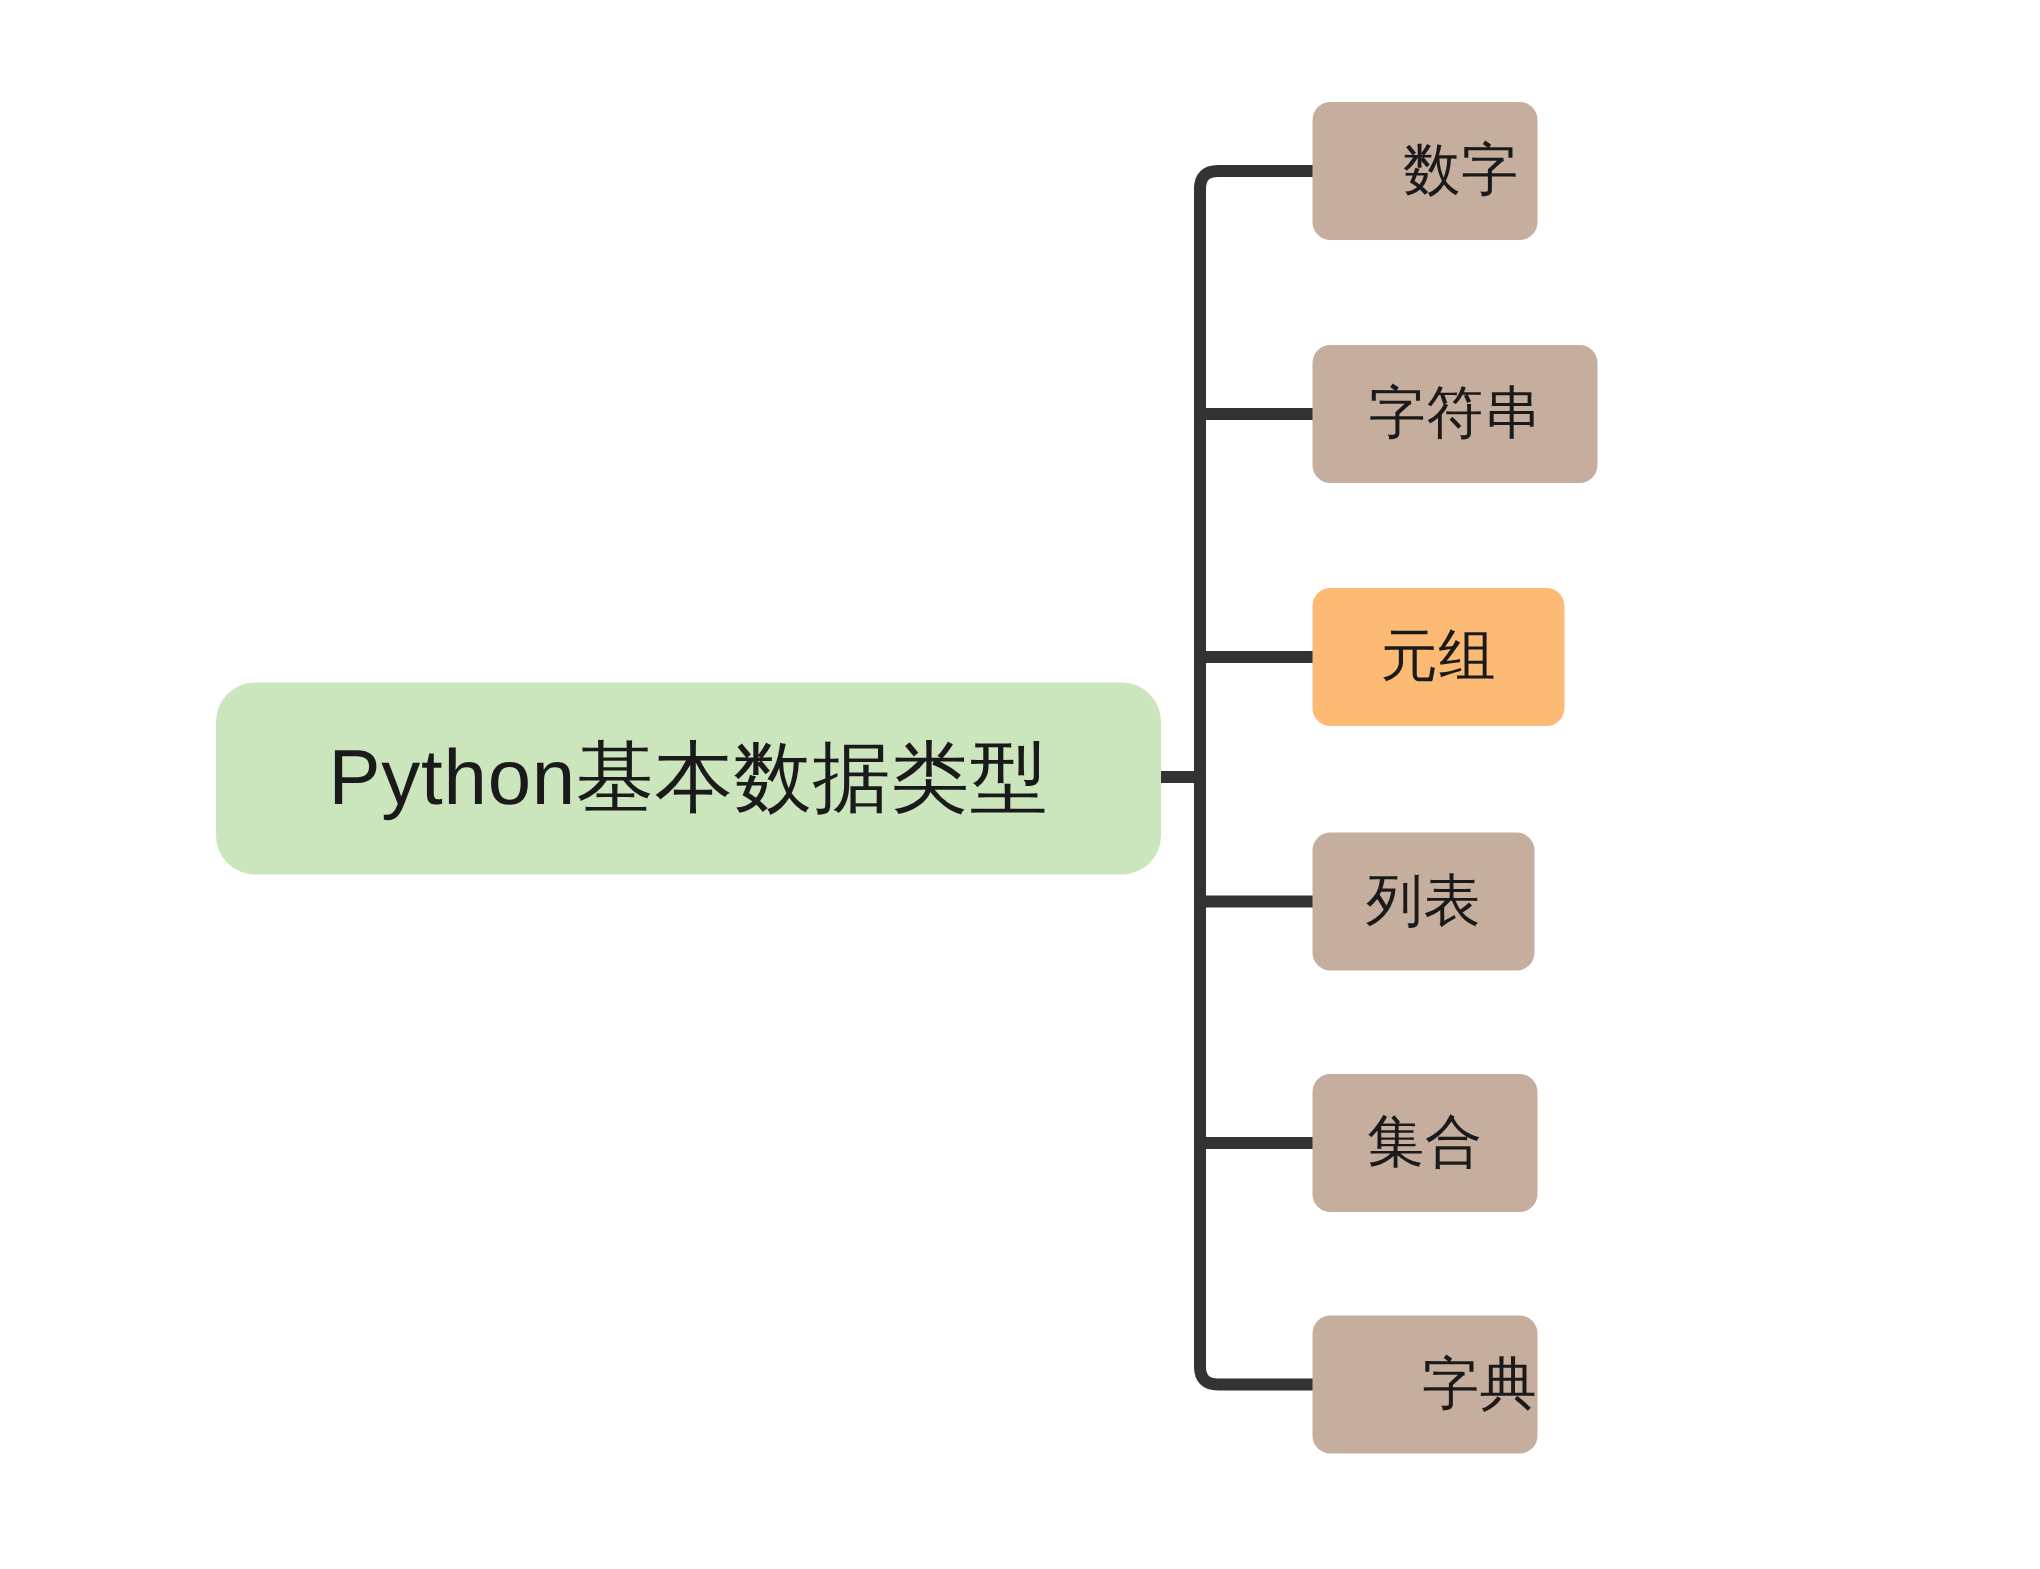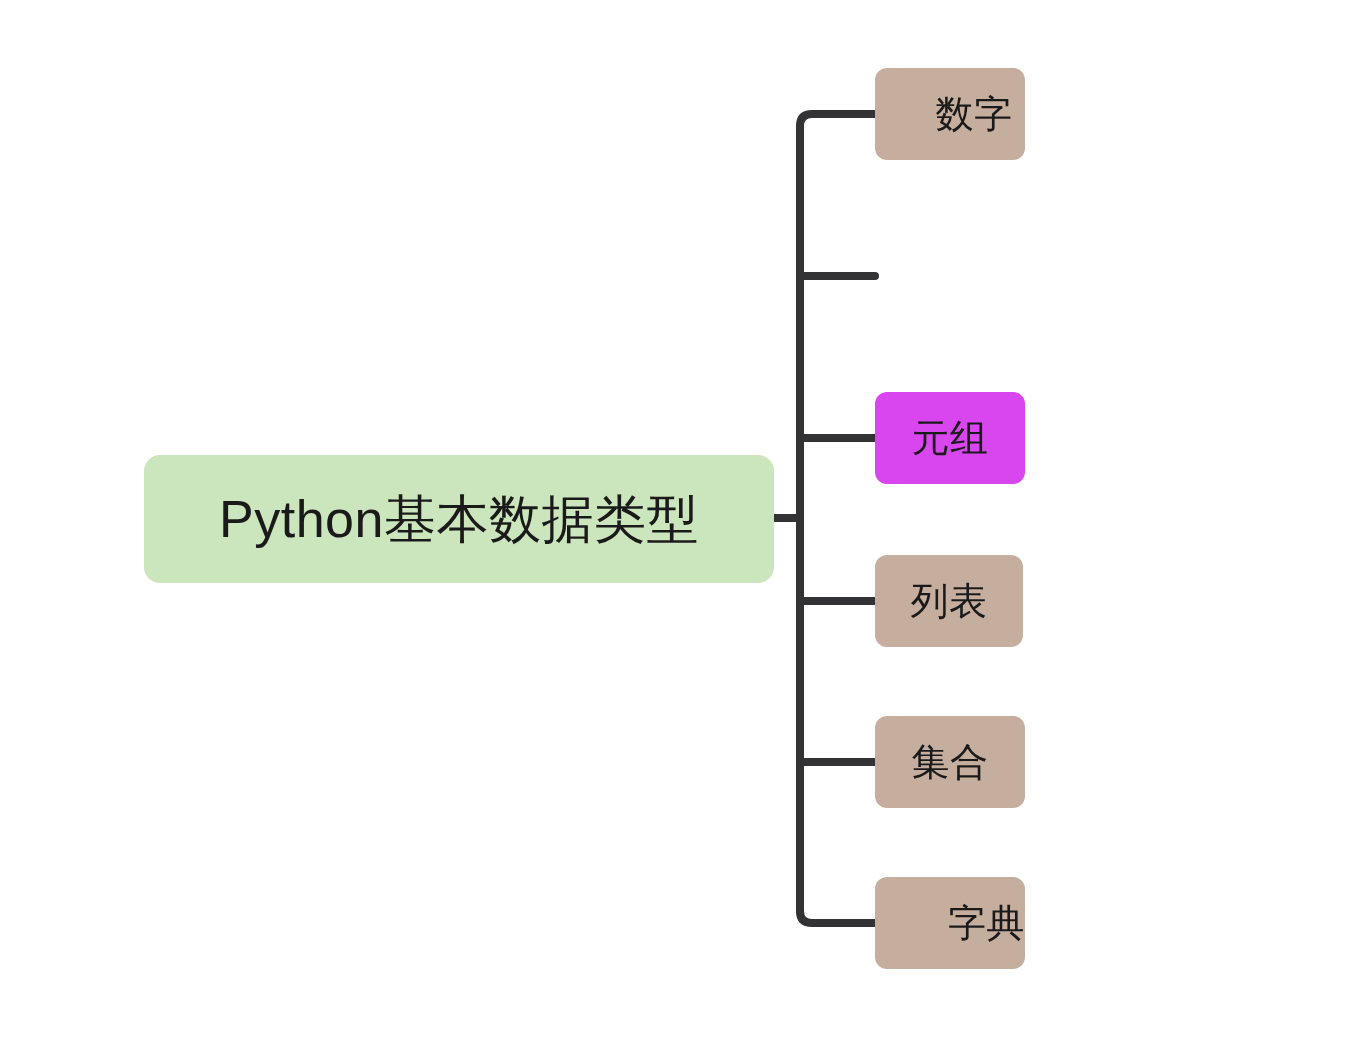--- a/index.html
+++ b/index.html
@@ -36,21 +36,21 @@
     white-space: nowrap;
     letter-spacing: 0.5px;
   }
   .root-node {
     left: 144px;
     top: 455px;
     width: 630px;
     height: 128px;
     background: #cbe5bc;
     font-size: 52px;
-    border-radius: 16px;
+    border-radius: 26px;
   }
   .child-node {
     height: 92px;
     background: #c6ae9e;
     font-size: 38px;
   }
   .child-label, .root-label {
     display: block;
     line-height: 1;
   }
@@ -72,22 +72,25 @@
     </svg>
 
   <div class="node root-node" style="left: 144px; top: 455px; width: 630px; height: 128px; background: rgb(203, 229, 188); color: rgb(26, 26, 26); font-size: 52px;">
     <span class="root-label">Python基本数据类型</span>
   </div>
 
   <div class="node child-node" style="left: 875px; top: 68px; width: 150px; height: 92px; background: rgb(198, 174, 158); color: rgb(26, 26, 26); font-size: 38px; padding-left: 48px;">
     <span class="child-label">数字</span>
   </div>
 
+  <div class="node child-node" style="left: 875px; top: 230px; width: 190px; height: 92px; background: rgb(198, 174, 158); color: rgb(26, 26, 26); font-size: 38px;">
+    <span class="child-label">字符串</span>
+  </div>
 
-  <div class="node child-node" style="left: 875px; top: 392px; width: 150px; height: 92px; background: #d946ef; color: rgb(26, 26, 26); font-size: 38px;">
+  <div class="node child-node" style="left: 875px; top: 392px; width: 168px; height: 92px; background: #fdba74; color: rgb(26, 26, 26); font-size: 38px;">
     <span class="child-label">元组</span>
   </div>
 
   <div class="node child-node" style="left: 875px; top: 555px; width: 148px; height: 92px; background: rgb(198, 174, 158); color: rgb(26, 26, 26); font-size: 38px;">
     <span class="child-label">列表</span>
   </div>
 
   <div class="node child-node" style="left: 875px; top: 716px; width: 150px; height: 92px; background: rgb(198, 174, 158); color: rgb(26, 26, 26); font-size: 38px;">
     <span class="child-label">集合</span>
   </div>

